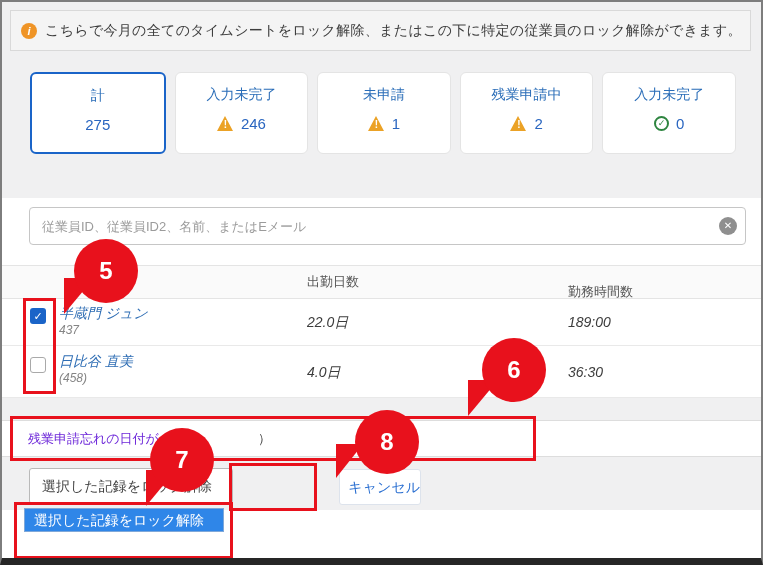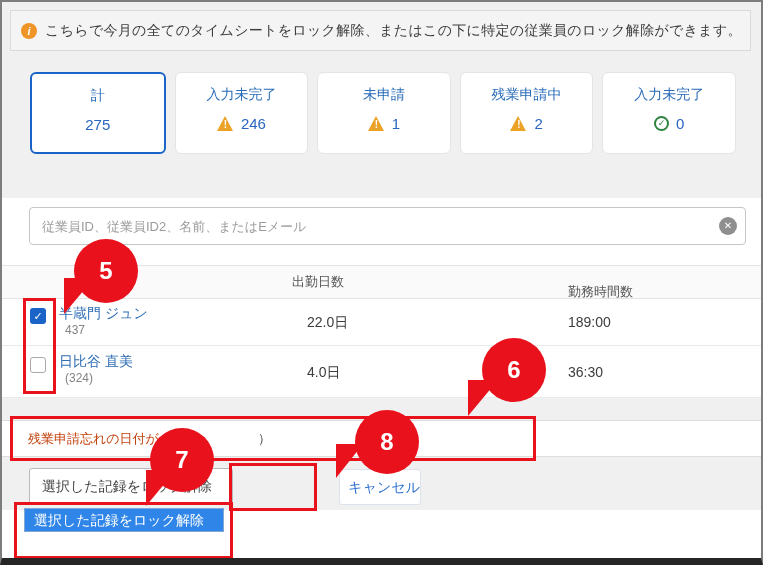--- a/index.html
+++ b/index.html
@@ -72,49 +72,49 @@
     content:"\2715"; position:absolute; left:0; top:0; width:18px; height:18px;
     color:#fff; font-size:10px; font-weight:bold; line-height:18px; text-align:center;
   }
 
   
   .thead {
     position:absolute; left:0; top:263px; width:759px; height:34px;
     background:#fafafa; border-top:1px solid #e4e4e4; border-bottom:1px solid #e4e4e4;
   }
   .th { position:absolute; top:0; line-height:32px; font-size:13px; color:#565656; }
-  .th.c2 { left:290px;text-align:center; } .th.c3 { left:566px;margin-top:10px; }
-
-  .trow { position:absolute; left:0; width:759px; background:#fff; border-bottom:1px solid #e9e9e9; }
+  .th.c2 { left:305px;text-align:center; } .th.c3 { left:566px;margin-top:10px; }
+
+  .trow { position:absolute; left:0; width:759px; background:#fff; border-bottom:1px solid #e9e9e9;font-style:italic; }
   .trow.r1 { top:297px; height:47px; }
   .trow.r2 { top:344px; height:52px; }
   .cb { position:absolute; left:28px; width:16px; height:16px; border-radius:3px; cursor:pointer; }
   .cb.checked { background:#1a64c8; }
   .cb.checked::after {
     content:"\2713"; position:absolute; left:0; top:0; width:16px; height:16px;
     color:#fff; font-size:11px; font-weight:bold; line-height:16px; text-align:center;
   }
   .cb.unchecked { background:#fff; border:1px solid #a9a9a9; }
   .r1 .cb { top:9px; } .r2 .cb { top:11px; }
   .emp-name { position:absolute; left:57px; font-size:14px; color:#2e6db4; cursor:pointer; white-space:nowrap; }
-  .emp-id { position:absolute; left:63px; font-size:12px; color:#848484; }
+  .emp-id { position:absolute; left:57px; font-size:12px; color:#848484; }
   .r1 .emp-name { top:6px; } .r1 .emp-id { top:24px; }
   .r2 .emp-name { top:7px; } .r2 .emp-id { top:25px; }
   .cell { position:absolute; top:0; font-size:14px; color:#3c3c3c; }
   .r1 .cell { line-height:47px; } .r2 .cell { line-height:52px; }
   .cell.c2 { left:305px;text-align:right; } .cell.c3 { left:566px; }
 
   .gap-strip { position:absolute; left:0; top:396px; width:759px; height:22px; background:#f0f0f1; }
 
   
   .msg-bar {
     position:absolute; left:0; top:418px; width:759px; height:37px;
     background:#fff; border-top:1px solid #dddddd; border-bottom:1px solid #dddddd;
   }
-  .msg-text { position:absolute; left:26px; top:0; line-height:35px; font-size:13px; color:#c2410c; white-space:nowrap; }
+  .msg-text { position:absolute; left:26px; top:0; line-height:35px; font-size:13px; color:#6d28d9; white-space:nowrap; }
   .msg-frag { position:absolute; left:256px; top:0; line-height:35px; font-size:13px; color:#474747; }
 
   
   .footer { position:absolute; left:0; top:455px; width:759px; height:53px; background:#f0f0f1; }
   .select-btn {
     position:absolute; left:27px; top:466px; width:204px; height:36px;
     background:#fff; border:1px solid #b9b9b9; border-radius:3px;
     font-size:14px; color:#444; line-height:34px; padding-left:12px;
     white-space:nowrap; overflow:hidden; cursor:pointer;
   }
@@ -225,21 +225,21 @@
     <span class="cb checked"></span>
     <span class="emp-name">半蔵門 ジュン</span>
     <span class="emp-id">437</span>
     <span class="cell c2">22.0日</span>
     <span class="cell c3">189:00</span>
   </div>
 
   <div class="trow r2">
     <span class="cb unchecked"></span>
     <span class="emp-name">日比谷 直美</span>
-    <span class="emp-id">(324)</span>
+    <span class="emp-id">(458)</span>
     <span class="cell c2">4.0日</span>
     <span class="cell c3">36:30</span>
   </div>
 
   <div class="gap-strip"></div>
 
   <div class="msg-bar">
     <span class="msg-text">残業申請忘れの日付が</span>
     <span class="msg-frag">）</span>
   </div>

